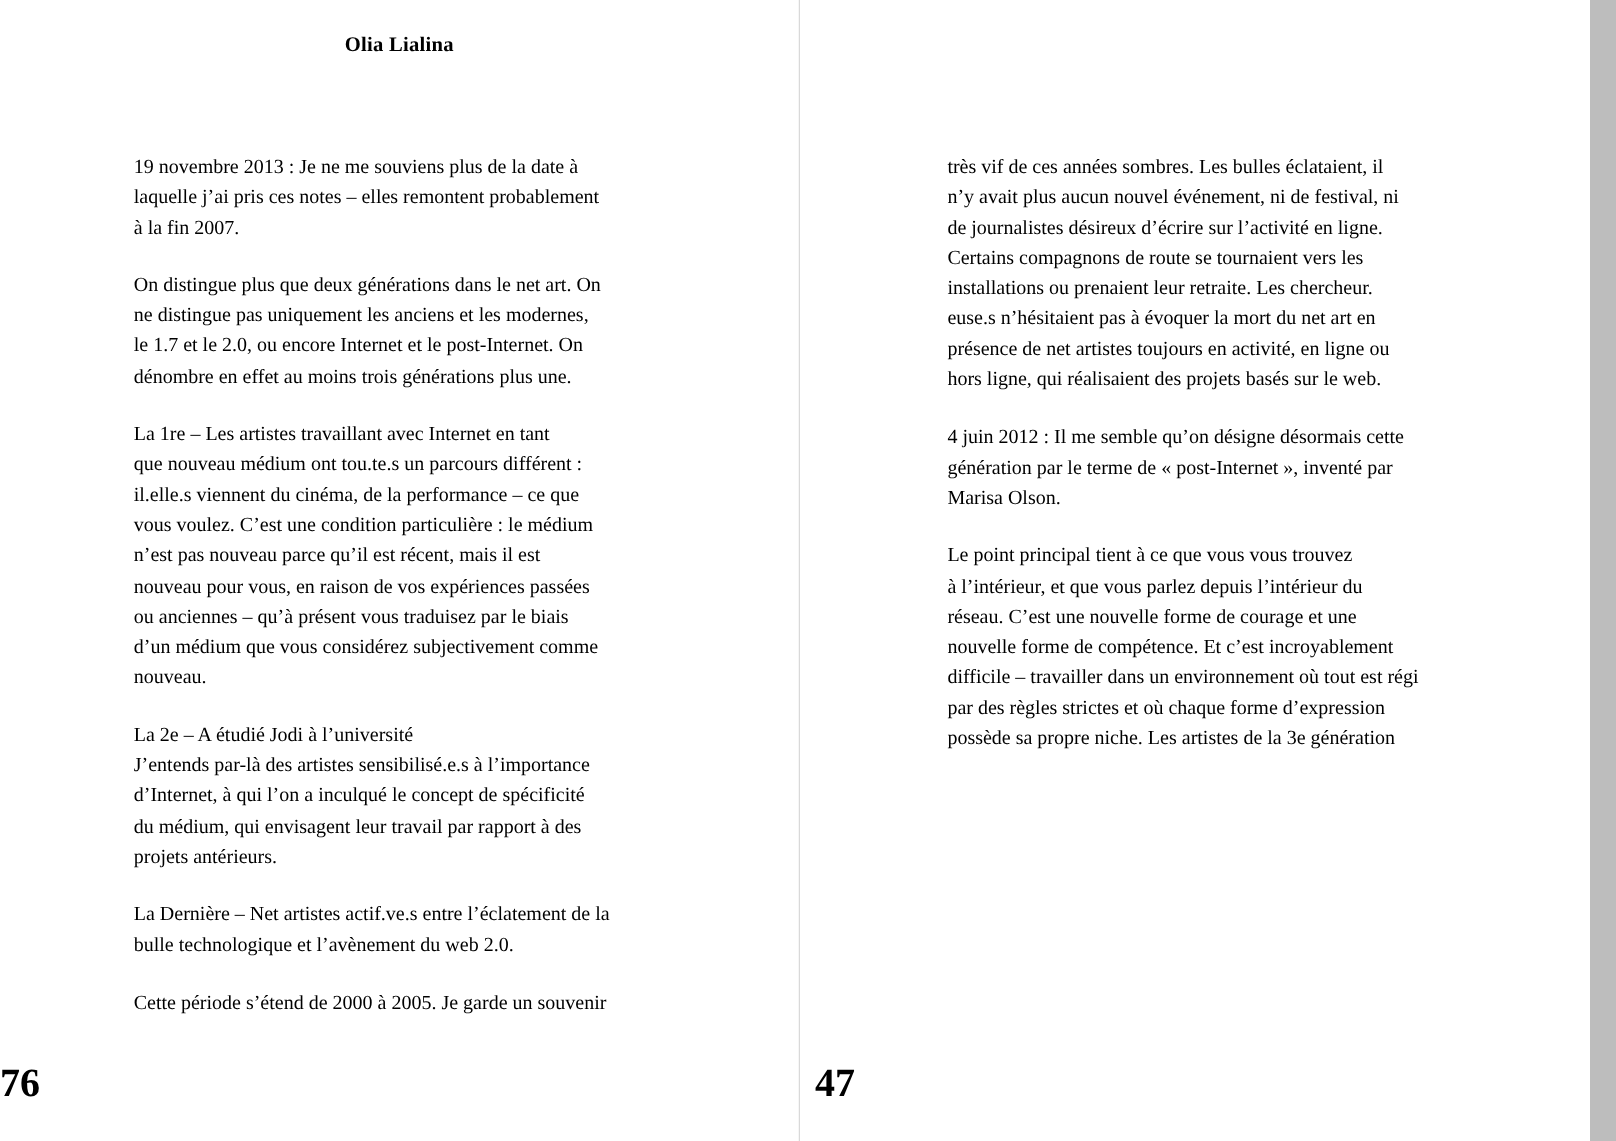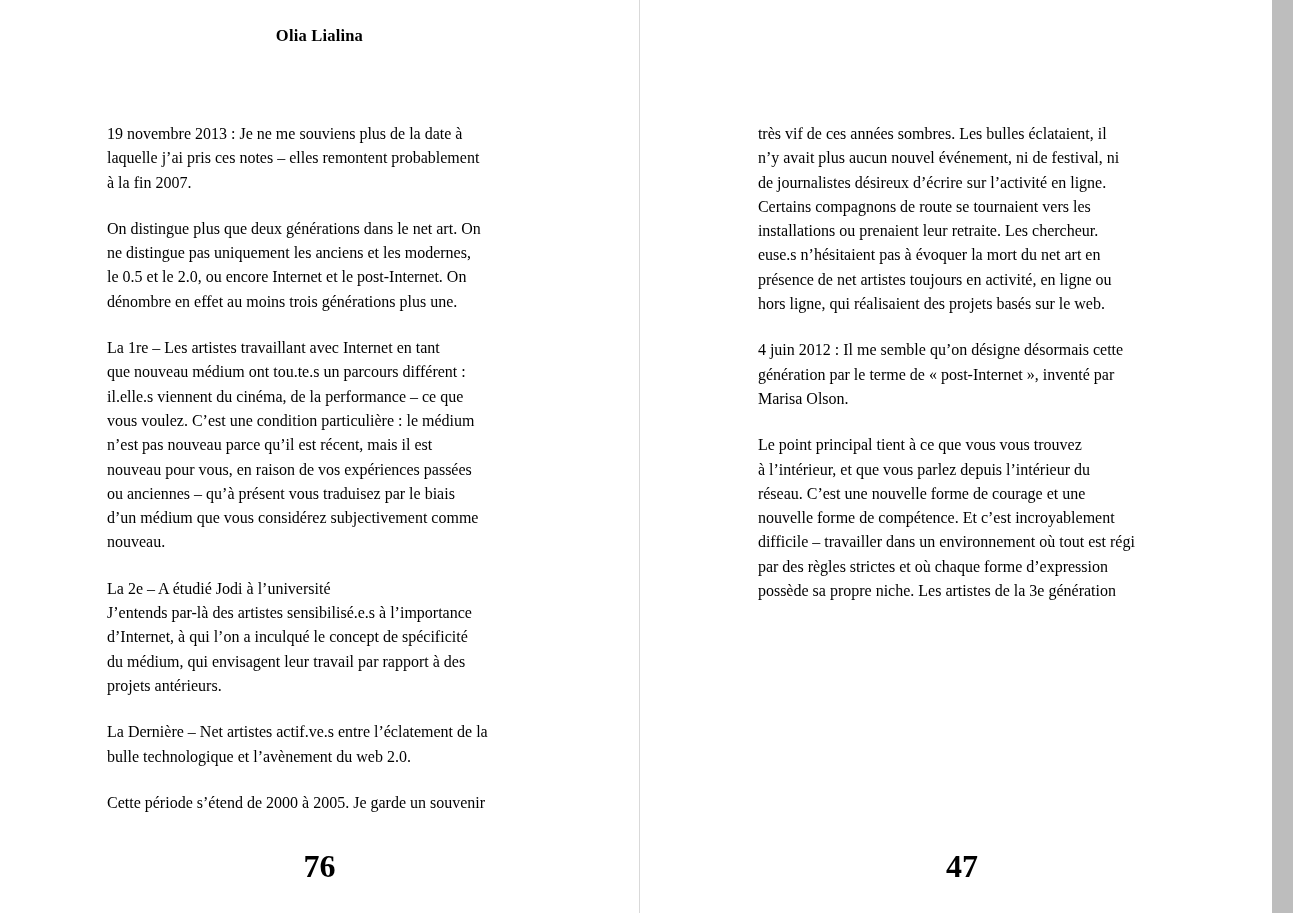--- a/index.html
+++ b/index.html
@@ -65,21 +65,21 @@
   }
   .para {
     margin: 0 0 22px 0;
     white-space: pre-line;
   }
   .folio {
     position: absolute;
     bottom: 28px;
     left: 0;
     right: 0;
-    text-align: center;
+    text-align: left;
     font-weight: bold;
     font-size: 32px;
   }
   .edge-strip {
     position: absolute;
     top: 0;
     right: 0;
     width: 21px;
     height: 913px;
     background: #bdbdbd;
@@ -91,21 +91,21 @@
 <div class="spread">
 
   <div class="page left">
     <div class="running-head">Olia Lialina</div>
     <div class="body-text">
         <p class="para">19 novembre 2013 : Je ne me souviens plus de la date à
 laquelle j’ai pris ces notes – elles remontent probablement
 à la fin 2007.</p>
         <p class="para">On distingue plus que deux générations dans le net art. On
 ne distingue pas uniquement les anciens et les modernes,
-le 0.5 et le 2.0, ou encore Internet et le post-Internet. On
+le 1.7 et le 2.0, ou encore Internet et le post-Internet. On
 dénombre en effet au moins trois générations plus une.</p>
         <p class="para">La 1re – Les artistes travaillant avec Internet en tant
 que nouveau médium ont tou.te.s un parcours différent :
 il.elle.s viennent du cinéma, de la performance – ce que
 vous voulez. C’est une condition particulière : le médium
 n’est pas nouveau parce qu’il est récent, mais il est
 nouveau pour vous, en raison de vos expériences passées
 ou anciennes – qu’à présent vous traduisez par le biais
 d’un médium que vous considérez subjectivement comme
 nouveau.</p>

